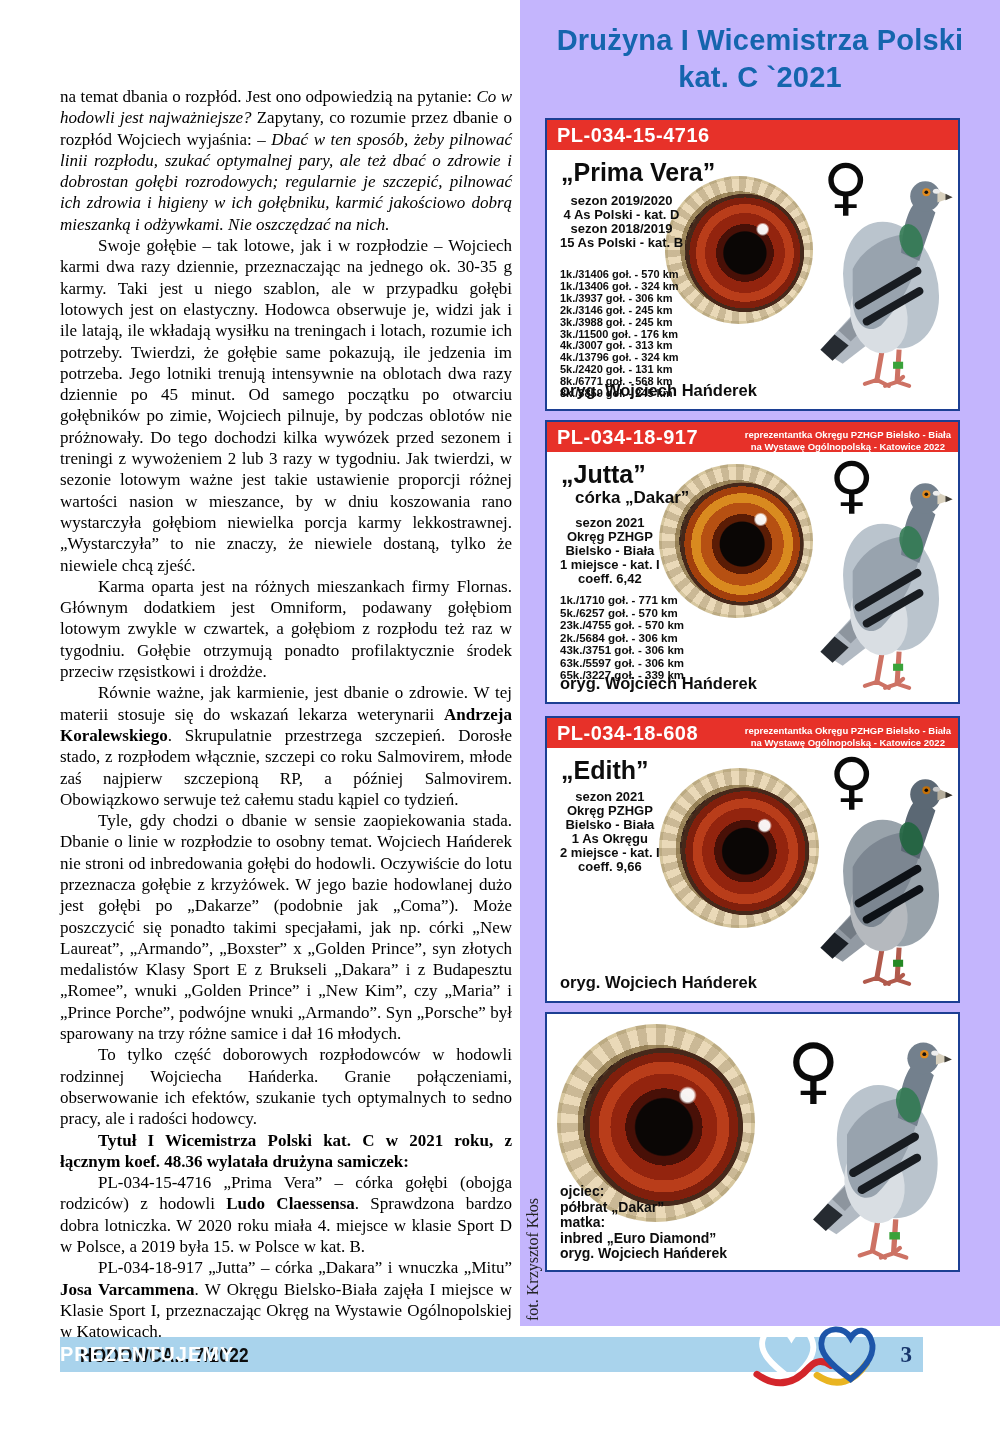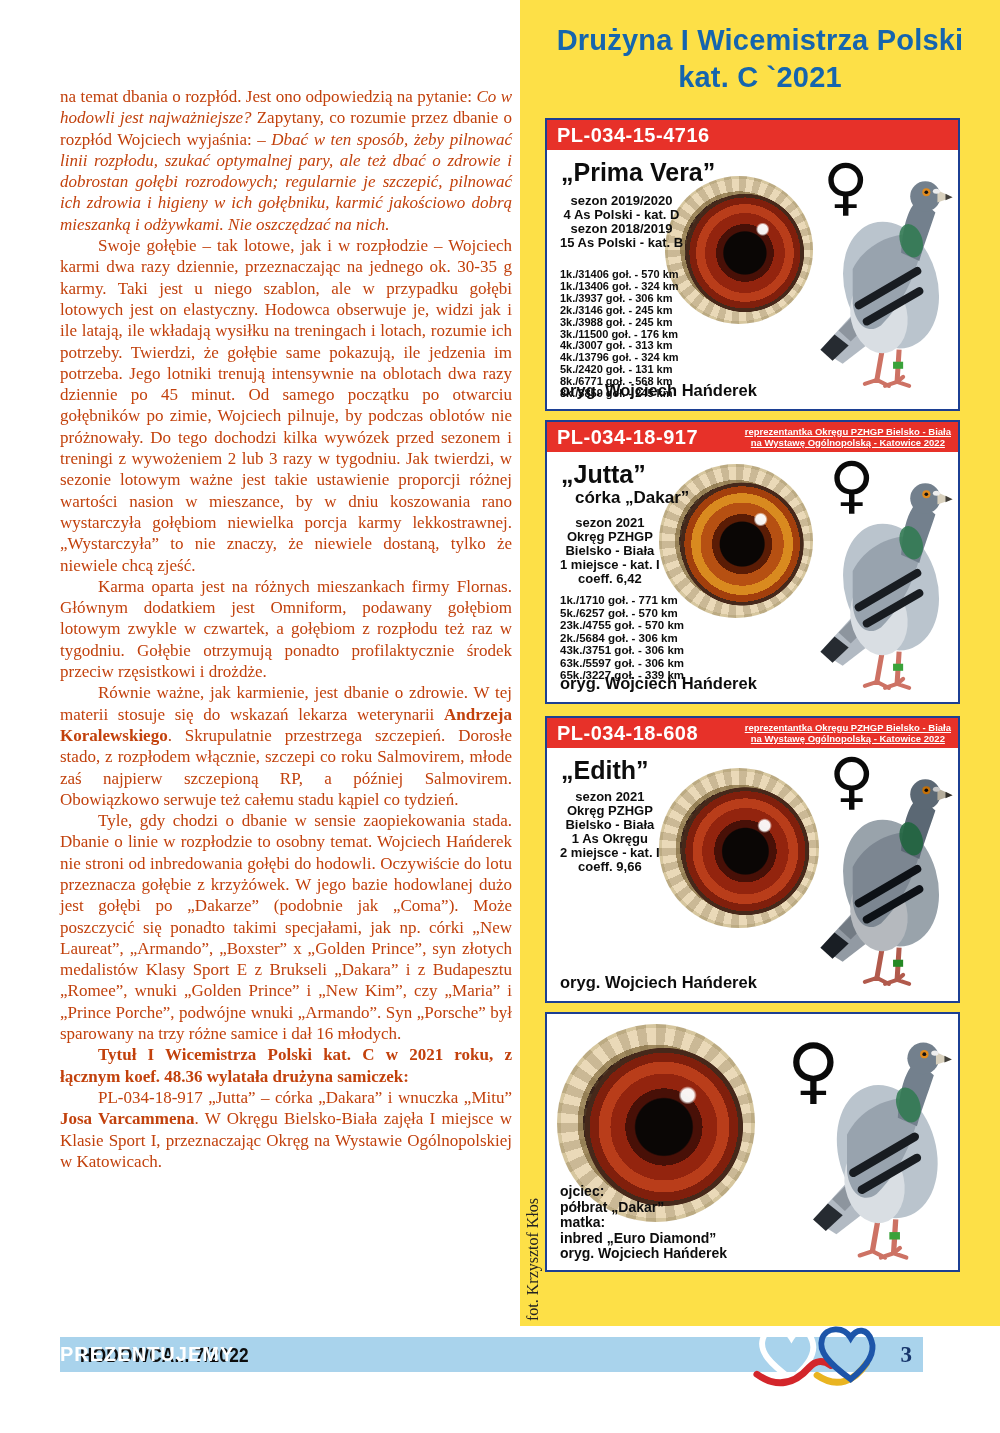--- a/index.html
+++ b/index.html
@@ -1,39 +1,39 @@
 <!DOCTYPE html>
 <html><head>
 <meta charset="utf-8">
 <style>
   html,body{margin:0;padding:0;background:#fff;}
   .page{position:relative;width:1000px;height:1433px;background:#fff;overflow:hidden;
         font-family:"Liberation Sans",sans-serif;}
   
   .article{position:absolute;left:60px;top:86px;width:452px;
            font-family:"Liberation Serif",serif;font-size:17px;line-height:21.3px;
-           text-align:justify;color:#c2410c;}
+           text-align:justify;color:#000000;}
   .article p{margin:0;}
   .article p.ind{text-indent:38px;}
   .it{font-style:italic;}
   .bd{font-weight:700;}
   
-  .panel{position:absolute;left:520px;top:0;width:480px;height:1326px;background:#fde047;}
+  .panel{position:absolute;left:520px;top:0;width:480px;height:1326px;background:#c4b5fd;}
   .panel-title{position:absolute;top:22px;left:0;width:100%;text-align:center;
                color:#1565ae;font-weight:700;font-size:29px;line-height:37px;letter-spacing:.2px;}
   .photo-credit{position:absolute;left:4px;top:1146px;height:175px;
                 writing-mode:vertical-rl;transform:rotate(180deg);
                 font-family:"Liberation Serif",serif;font-size:16px;color:#222;}
   
   .card{position:absolute;left:25px;width:415px;background:#fff;border:2.5px solid #1c3f93;box-sizing:border-box;}
   .card1{top:118px;} .card2{top:420px;} .card3{top:716px;} .card4{top:1012px;}
-  .card-header{background:#e73129;height:30px;display:flex;align-items:center;color:#fff;}
+  .card-header{background:#e73129;height:30px;display:flex;align-items:flex-end;color:#fff;}
   .ring{font-weight:700;font-size:20px;line-height:30px;padding-left:10px;letter-spacing:.5px;}
   .note{margin-left:auto;text-align:center;font-weight:700;font-size:9.5px;line-height:1.2;
-        padding-right:7px;white-space:pre-line;text-decoration:underline;}
+        padding-right:7px;white-space:pre-line;}
   .card-body{position:relative;background:#fff;overflow:hidden;}
   .card1 .card-body{height:259px;} .card2 .card-body{height:250px;}
   .card3 .card-body{height:253px;} .card4 .card-body{height:256px;}
   .bird-name{position:absolute;left:14px;top:8px;font-weight:700;font-size:25px;color:#0d0d0d;z-index:4;}
   .bird-sub{position:absolute;left:28px;top:36px;font-weight:700;font-size:17px;color:#0d0d0d;z-index:4;}
   .details,.results,.pedigree{position:absolute;z-index:4;color:#0d0d0d;}
   .detail-line{font-weight:700;font-size:13px;line-height:13.9px;text-align:center;}
   .res-line{font-weight:700;font-size:11px;line-height:11.9px;}
   .card2 .res-line,.card3 .res-line{font-size:11.5px;line-height:12.5px;}
   .ped-line{font-weight:700;font-size:14px;line-height:15.6px;}
@@ -84,21 +84,23 @@
 <body>
 
 <div class="page">
 
   <div class="article">
       <p><span>na temat dbania o rozpłód. Jest ono odpowiedzią na pytanie: </span><span class="it">Co w hodowli jest najważniejsze?</span><span> Zapytany, co rozumie przez dbanie o rozpłód Wojciech wyjaśnia: – </span><span class="it">Dbać w ten sposób, żeby pilnować linii rozpłodu, szukać optymalnej pary, ale też dbać o zdrowie i dobrostan gołębi  rozrodowych; regularnie je szczepić, pilnować ich zdrowia i higieny w ich gołębniku, karmić jakościowo dobrą mieszanką i odżywkami. Nie oszczędzać na nich.</span></p>
       <p class="ind"><span>Swoje gołębie – tak lotowe, jak i w rozpłodzie – Wojciech karmi dwa razy dziennie, przeznaczając na jednego ok. 30-35 g karmy. Taki jest u niego szablon, ale w przypadku gołębi lotowych jest on elastyczny. Hodowca obserwuje je, widzi jak i ile latają, ile wkładają wysiłku na treningach i lotach, rozumie ich potrzeby. Twierdzi, że gołębie same pokazują, ile jedzenia im potrzeba. Jego lotniki trenują intensywnie na oblotach dwa razy dziennie po 45 minut. Od samego początku po otwarciu gołębników po zimie, Wojciech  pilnuje, by podczas oblotów nie próżnowały. Do tego dochodzi kilka wywózek przed sezonem i treningi z wywożeniem 2 lub 3 razy w tygodniu. Jak twierdzi, w sezonie lotowym ważne jest takie ustawienie proporcji różnej wartości nasion w mieszance, by w dniu koszowania rano wystarczyła gołębiom niewielka porcja karmy lekkostrawnej. „Wystarczyła” to nie znaczy, że niewiele dostaną, tylko że niewiele chcą zjeść.</span></p>
       <p class="ind"><span>Karma oparta jest na różnych mieszankach firmy Flornas. Głównym dodatkiem jest Omniform, podawany gołębiom lotowym zwykle w czwartek, a gołębiom z rozpłodu też raz w tygodniu. Gołębie otrzymują ponadto profilaktycznie środek przeciw rzęsistkowi i drożdże.</span></p>
       <p class="ind"><span>Równie ważne, jak karmienie, jest dbanie o zdrowie. W tej materii stosuje się do wskazań lekarza weterynarii </span><span class="bd">Andrzeja Koralewskiego</span><span>.  Skrupulatnie przestrzega szczepień.  Dorosłe stado, z rozpłodem włącznie, szczepi co roku Salmovirem, młode  zaś najpierw szczepioną RP, a później Salmovirem.  Obowiązkowo serwuje też całemu stadu kąpiel co tydzień.</span></p>
       <p class="ind"><span>Tyle, gdy chodzi o dbanie w sensie zaopiekowania stada. Dbanie o linie w rozpłodzie to osobny temat. Wojciech Hańderek nie stroni od inbredowania gołębi do hodowli. Oczywiście do lotu przeznacza gołębie z krzyżówek. W jego bazie hodowlanej dużo jest gołębi po „Dakarze” (podobnie jak „Coma”). Może poszczycić się ponadto takimi specjałami, jak np. córki „New Laureat”, „Armando”, „Boxster” x „Golden Prince”, syn złotych medalistów Klasy Sport E z Brukseli „Dakara” i z Budapesztu „Romee”, wnuki „Golden Prince” i „New Kim”, czy „Maria” i „Prince Porche”, podwójne wnuki „Armando”. Syn „Porsche” był sparowany na trzy różne samice i dał 16 młodych.</span></p>
+      <p class="ind"><span>To tylko część doborowych rozpłodowców w hodowli rodzinnej Wojciecha Hańderka. Granie połączeniami, obserwowanie ich efektów,  szukanie tych optymalnych to sedno pracy, ale i radości hodowcy.</span></p>
       <p class="ind"><span class="bd">Tytuł I Wicemistrza Polski kat. C w 2021 roku, z łącznym koef.  48.36 wylatała drużyna samiczek:</span></p>
+      <p class="ind"><span>PL-034-15-4716 „Prima Vera” – córka gołębi (obojga rodziców) z hodowli </span><span class="bd">Ludo Claessensa</span><span>. Sprawdzona bardzo dobra lotniczka. W 2020 roku miała 4. miejsce w klasie Sport D w Polsce, a 2019 była 15. w Polsce w kat. B.</span></p>
       <p class="ind"><span>PL-034-18-917 „Jutta” – córka „Dakara” i wnuczka „Mitu” </span><span class="bd">Josa Varcammena</span><span>. W Okręgu Bielsko-Biała zajęła I miejsce w Klasie Sport I, przeznaczając Okręg na Wystawie Ogólnopolskiej w Katowicach.</span></p>
     </div>
 
   <div class="panel">
     <div class="panel-title">
       <div>Drużyna I Wicemistrza Polski</div>
       <div>kat. C `2021</div>
     </div>
 
     <div class="card card1">

